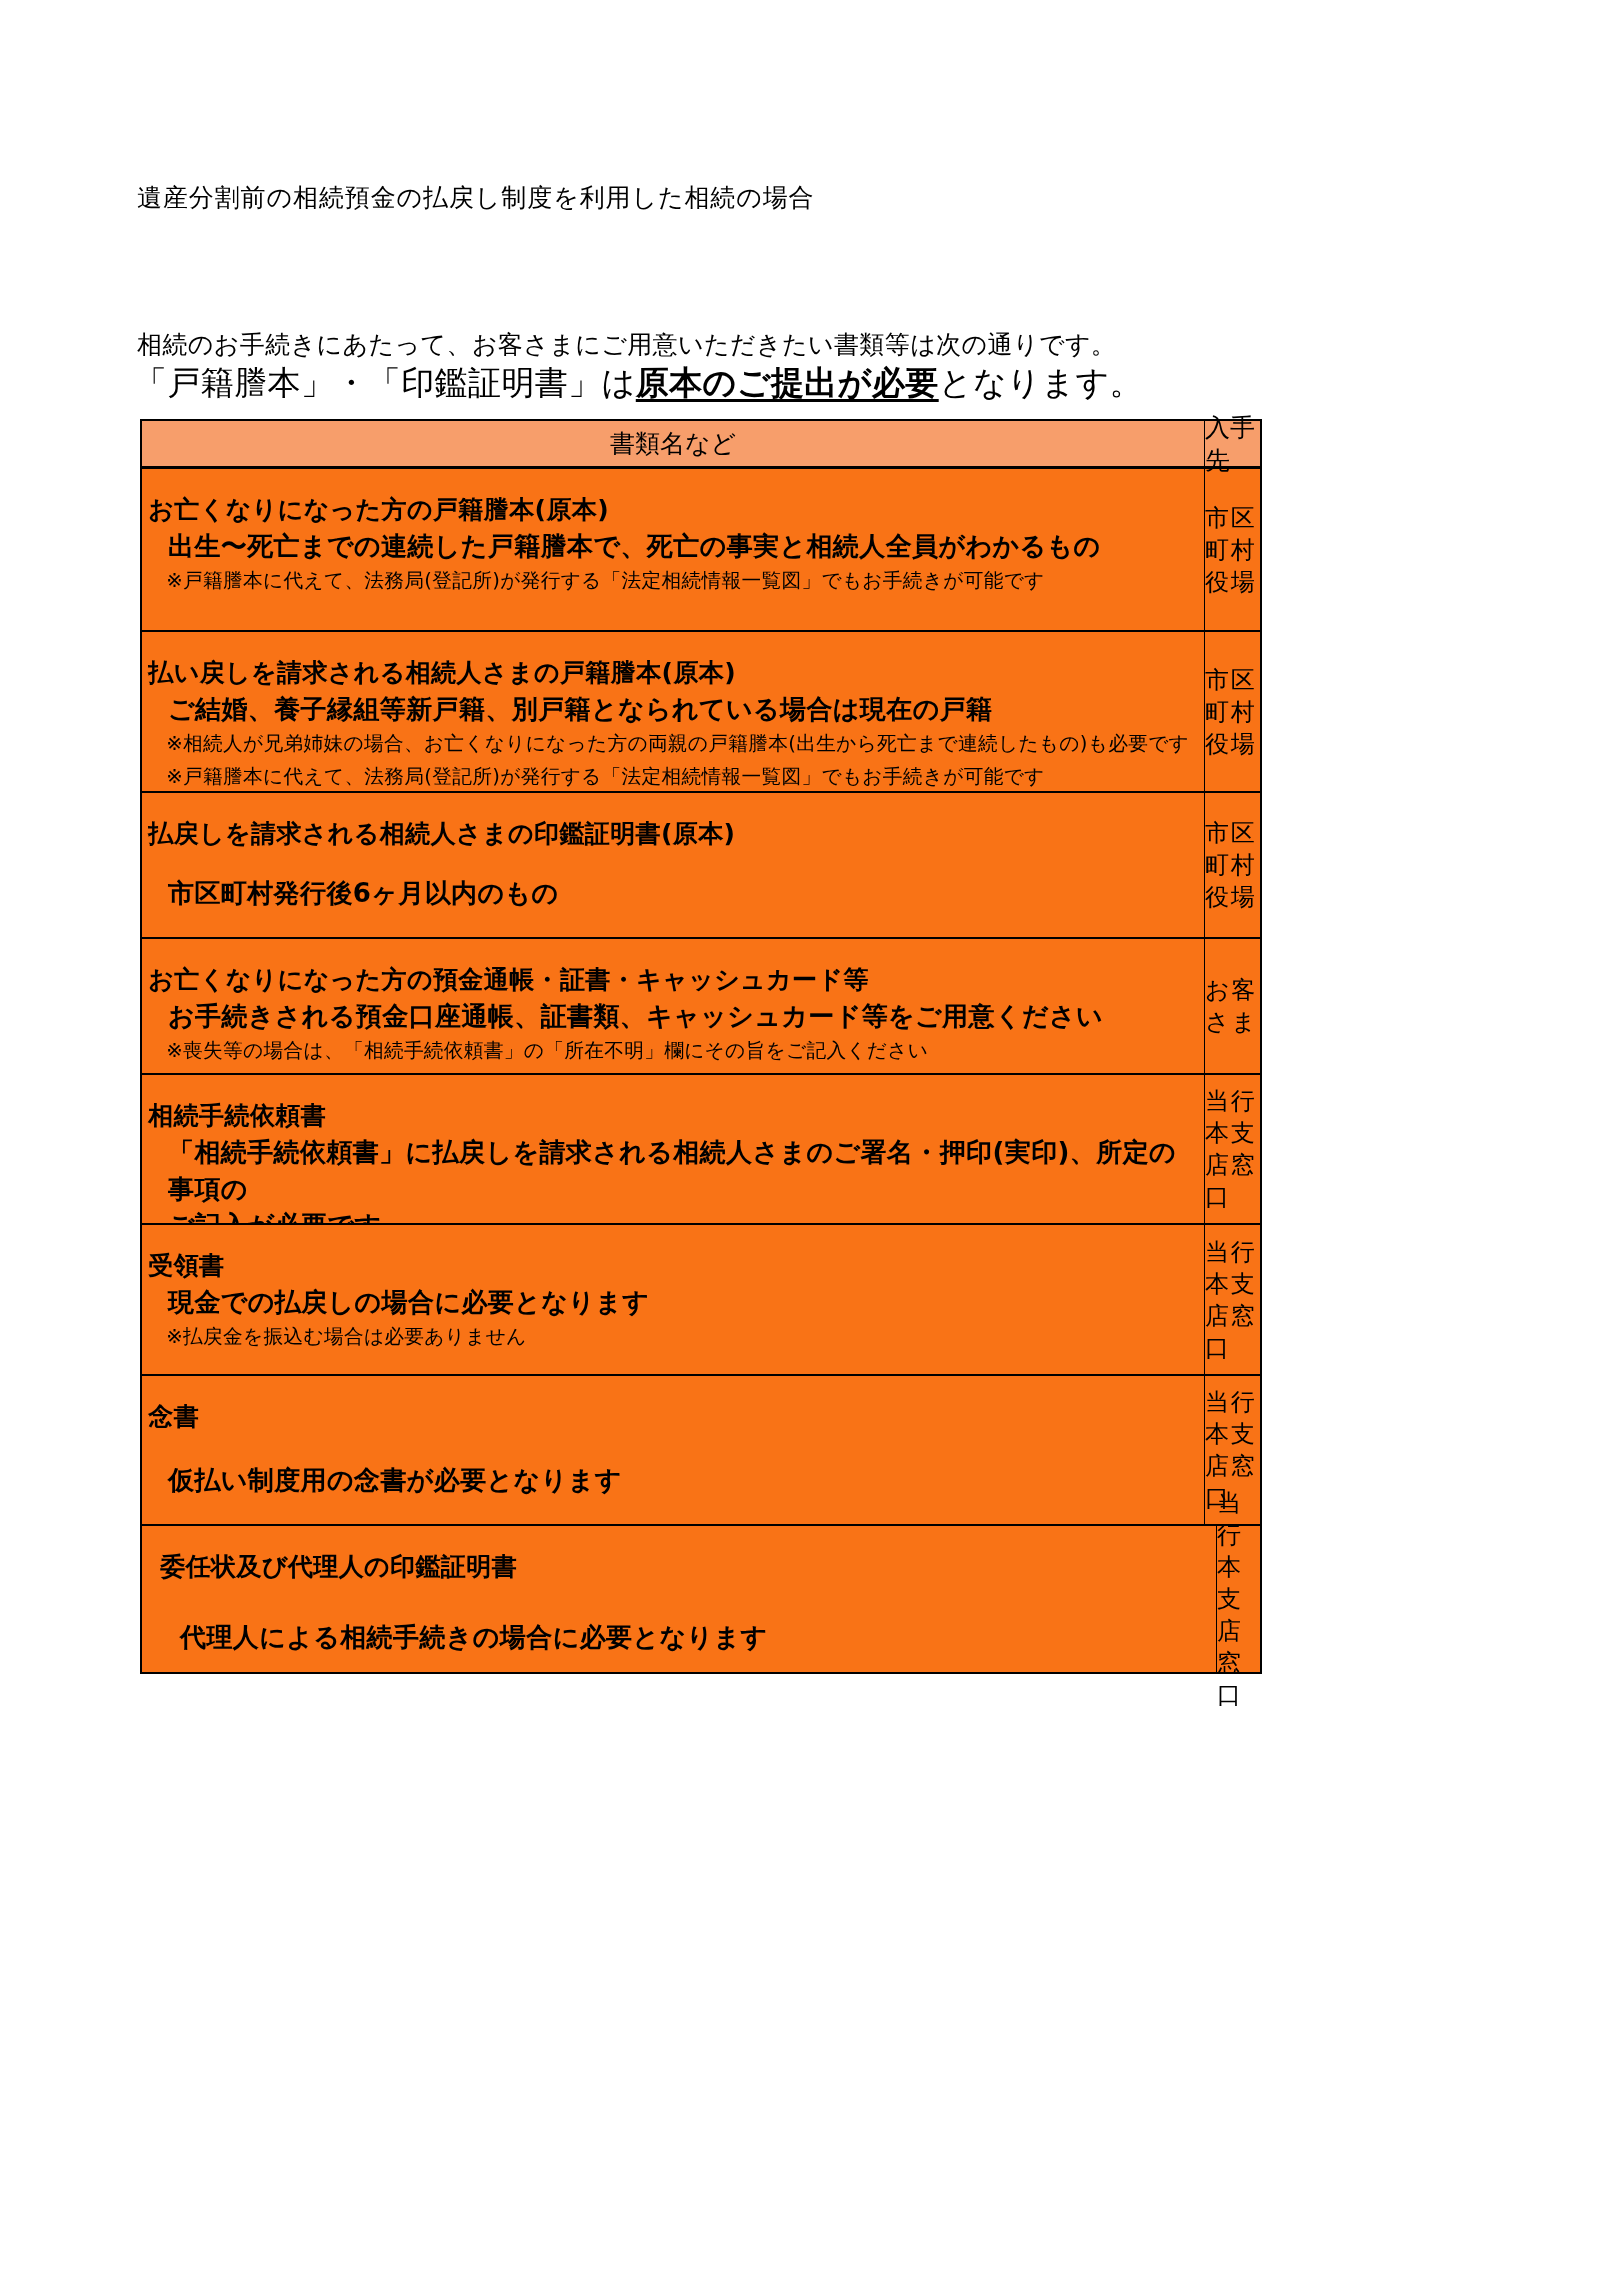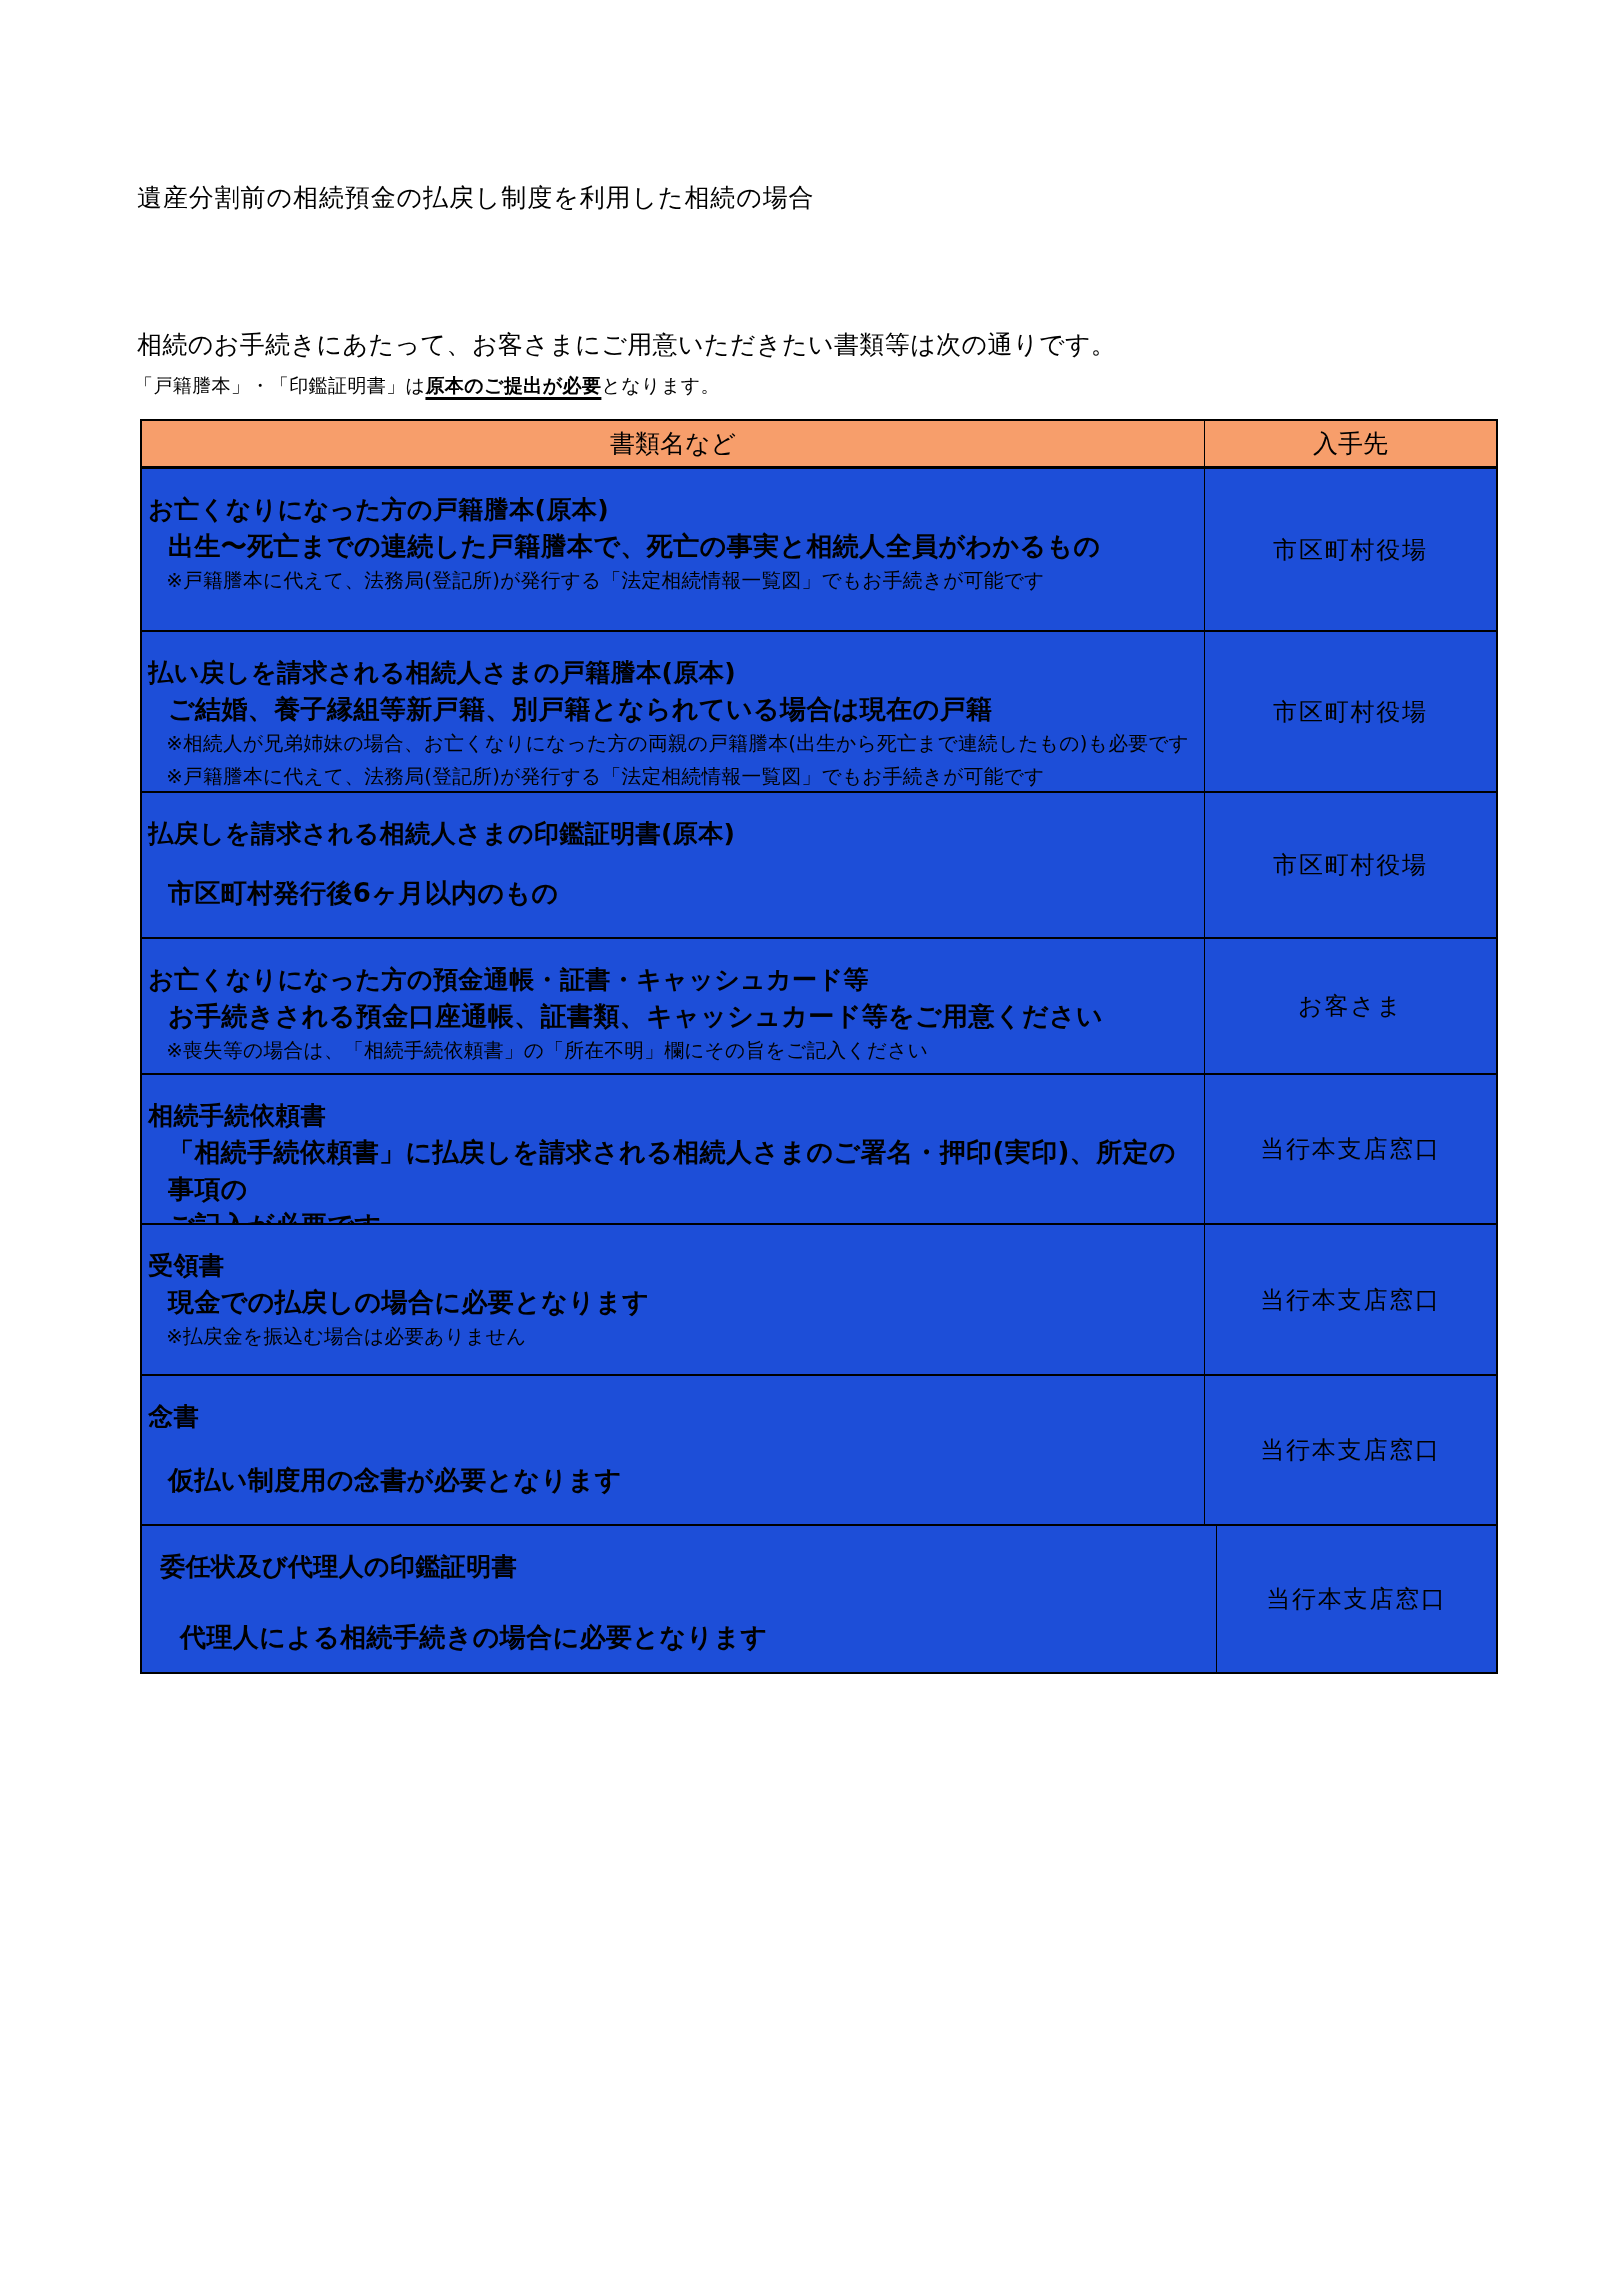--- a/index.html
+++ b/index.html
@@ -13,35 +13,35 @@
   }
   .page-title{
     position:absolute;left:137px;top:182px;
     font-size:25px;line-height:1.3;letter-spacing:0.9px;
   }
   .intro-line1{
     position:absolute;left:137px;top:328px;
     font-size:25px;letter-spacing:0.4px;
   }
   .intro-line2{
-    position:absolute;left:134px;top:373px;
-    font-size:19px;letter-spacing:0.4px;
+    position:absolute;left:134px;top:361px;
+    font-size:33px;letter-spacing:0.4px;
   }
   .emphasis{
     font-weight:bold;
     text-decoration:underline;
     text-decoration-thickness:2.7px;
     text-underline-offset:5.4px;
   }
   .doc-table{
     position:absolute;left:140px;top:419px;
-    width:1358px;
+    width:1122px;
     border:2.7px solid #000;
     box-sizing:border-box;
-    background:#1d4ed8;
+    background:#f97316;
   }
   .thead{
     display:flex;
     height:48px;
     border-bottom:3.6px solid #000;
     box-sizing:border-box;
   }
   .th{
     display:flex;align-items:center;justify-content:center;
     font-size:25px;

